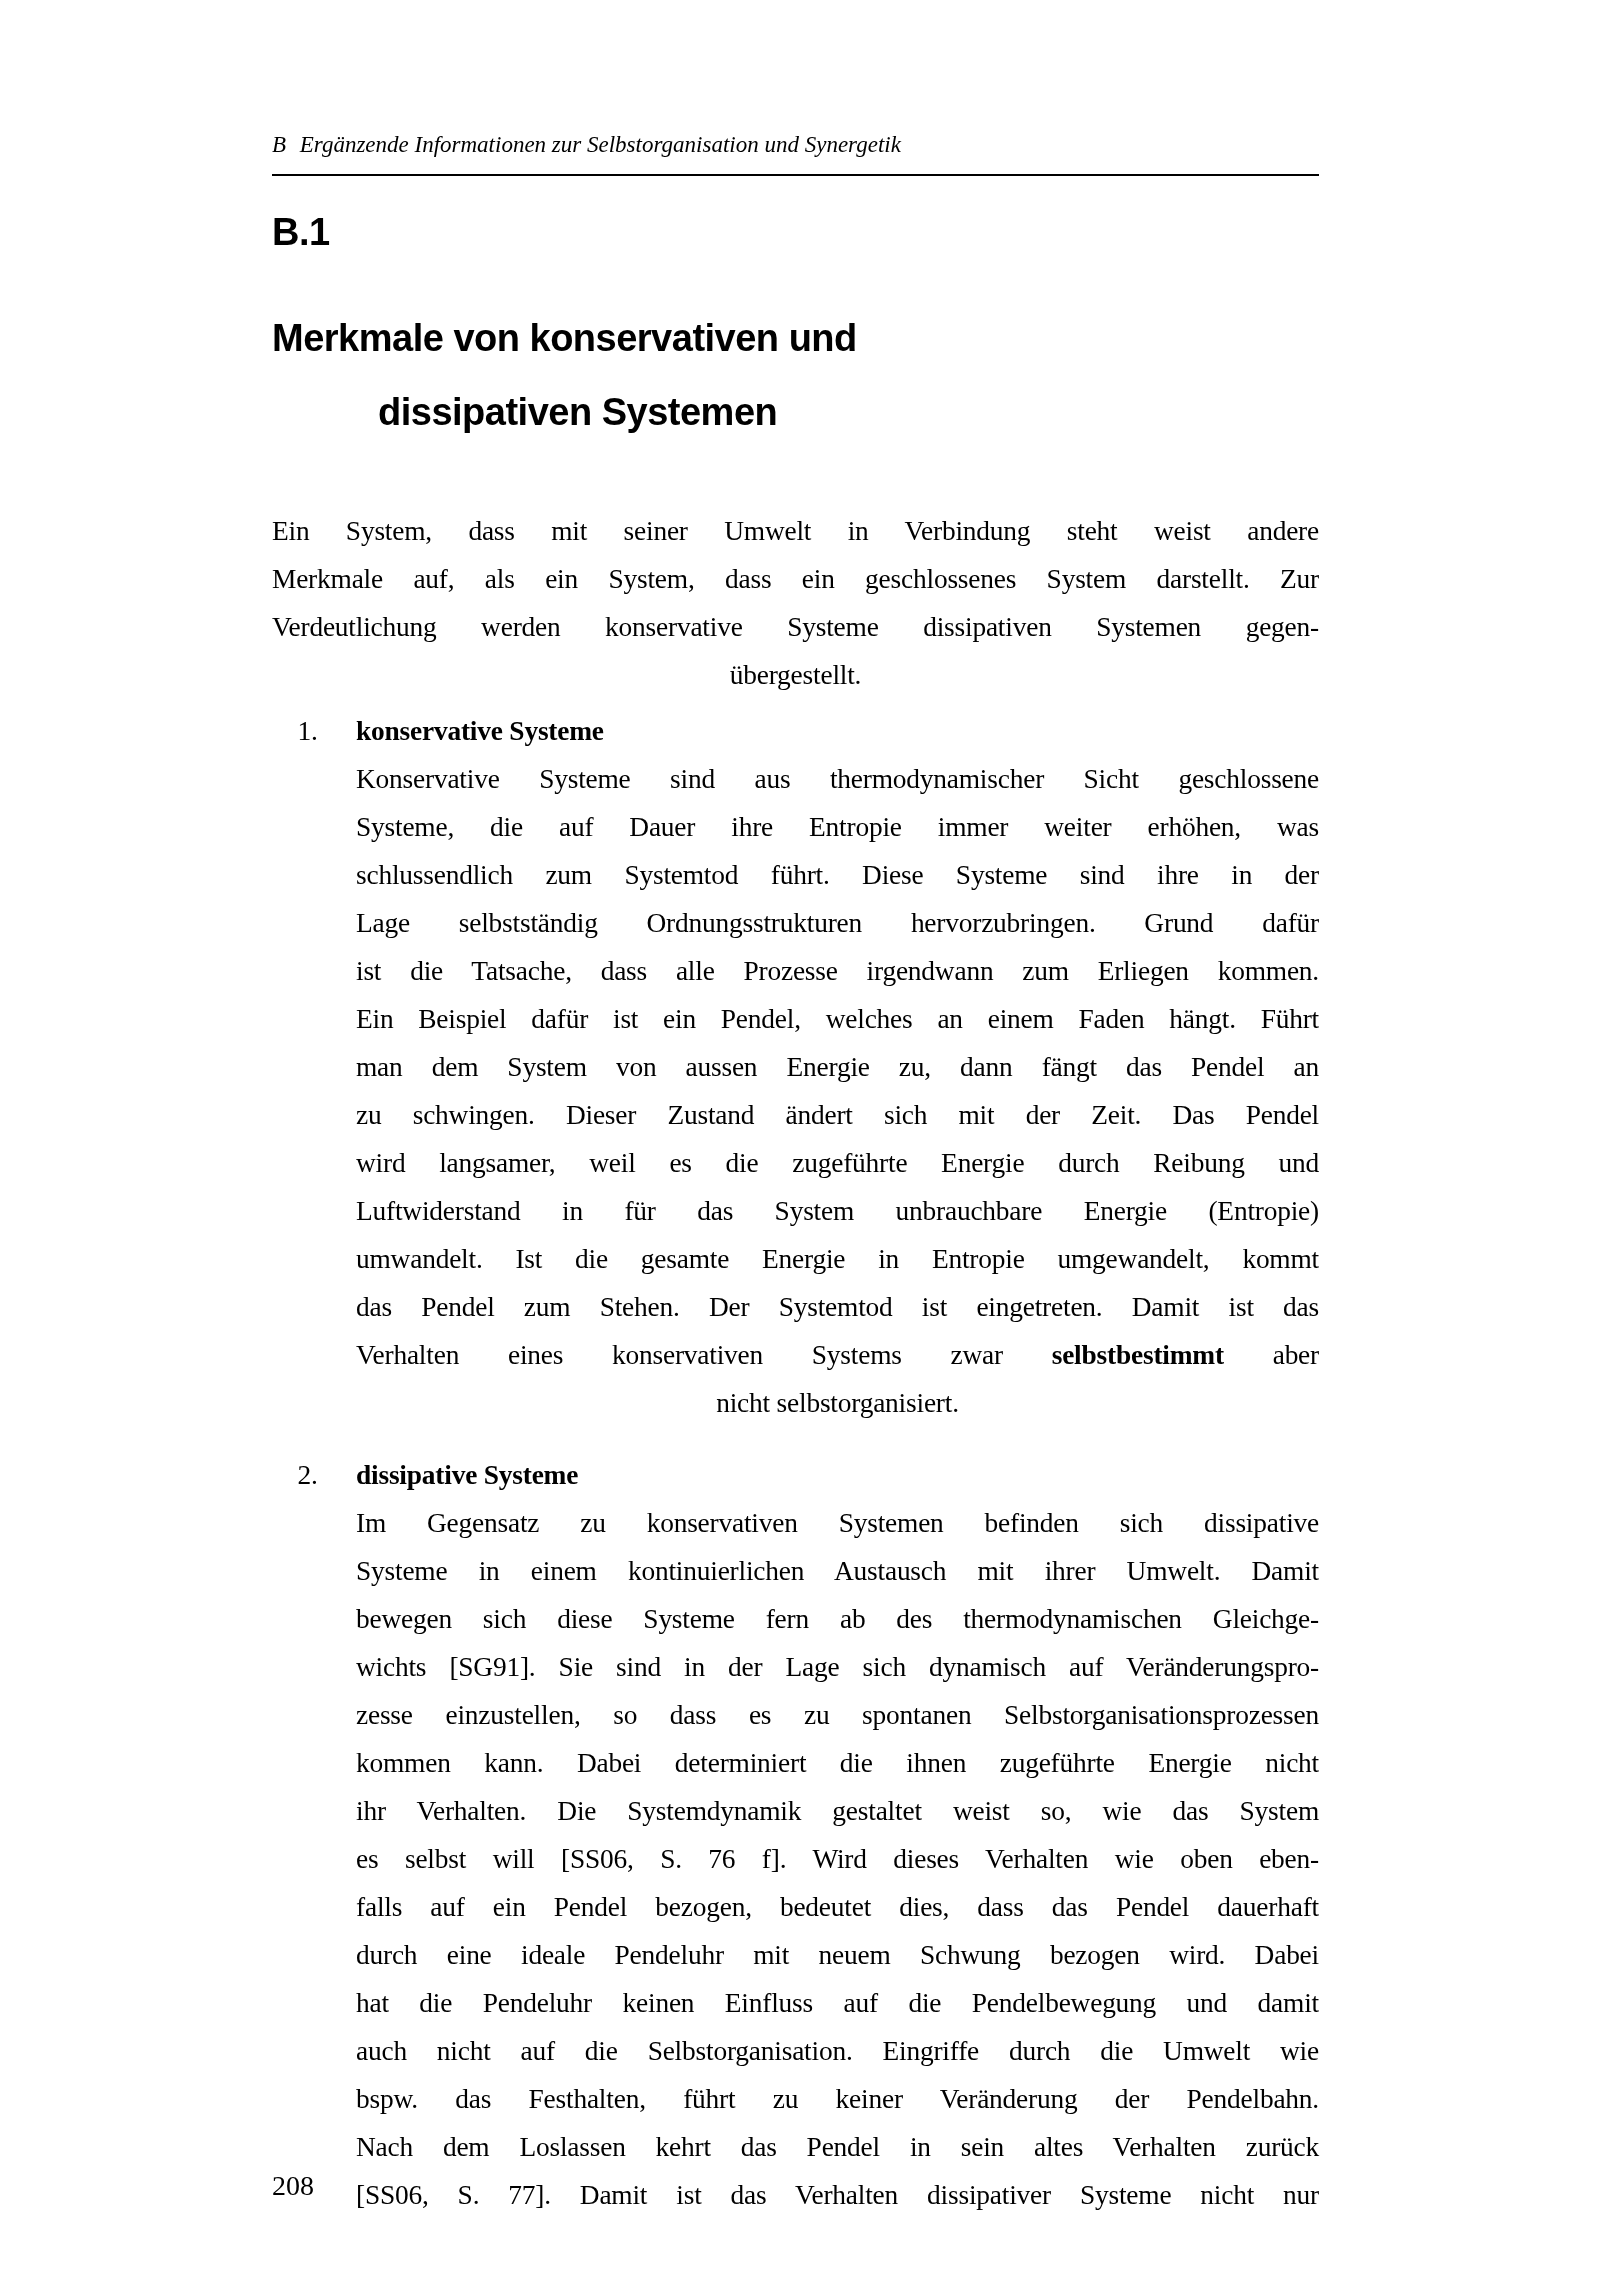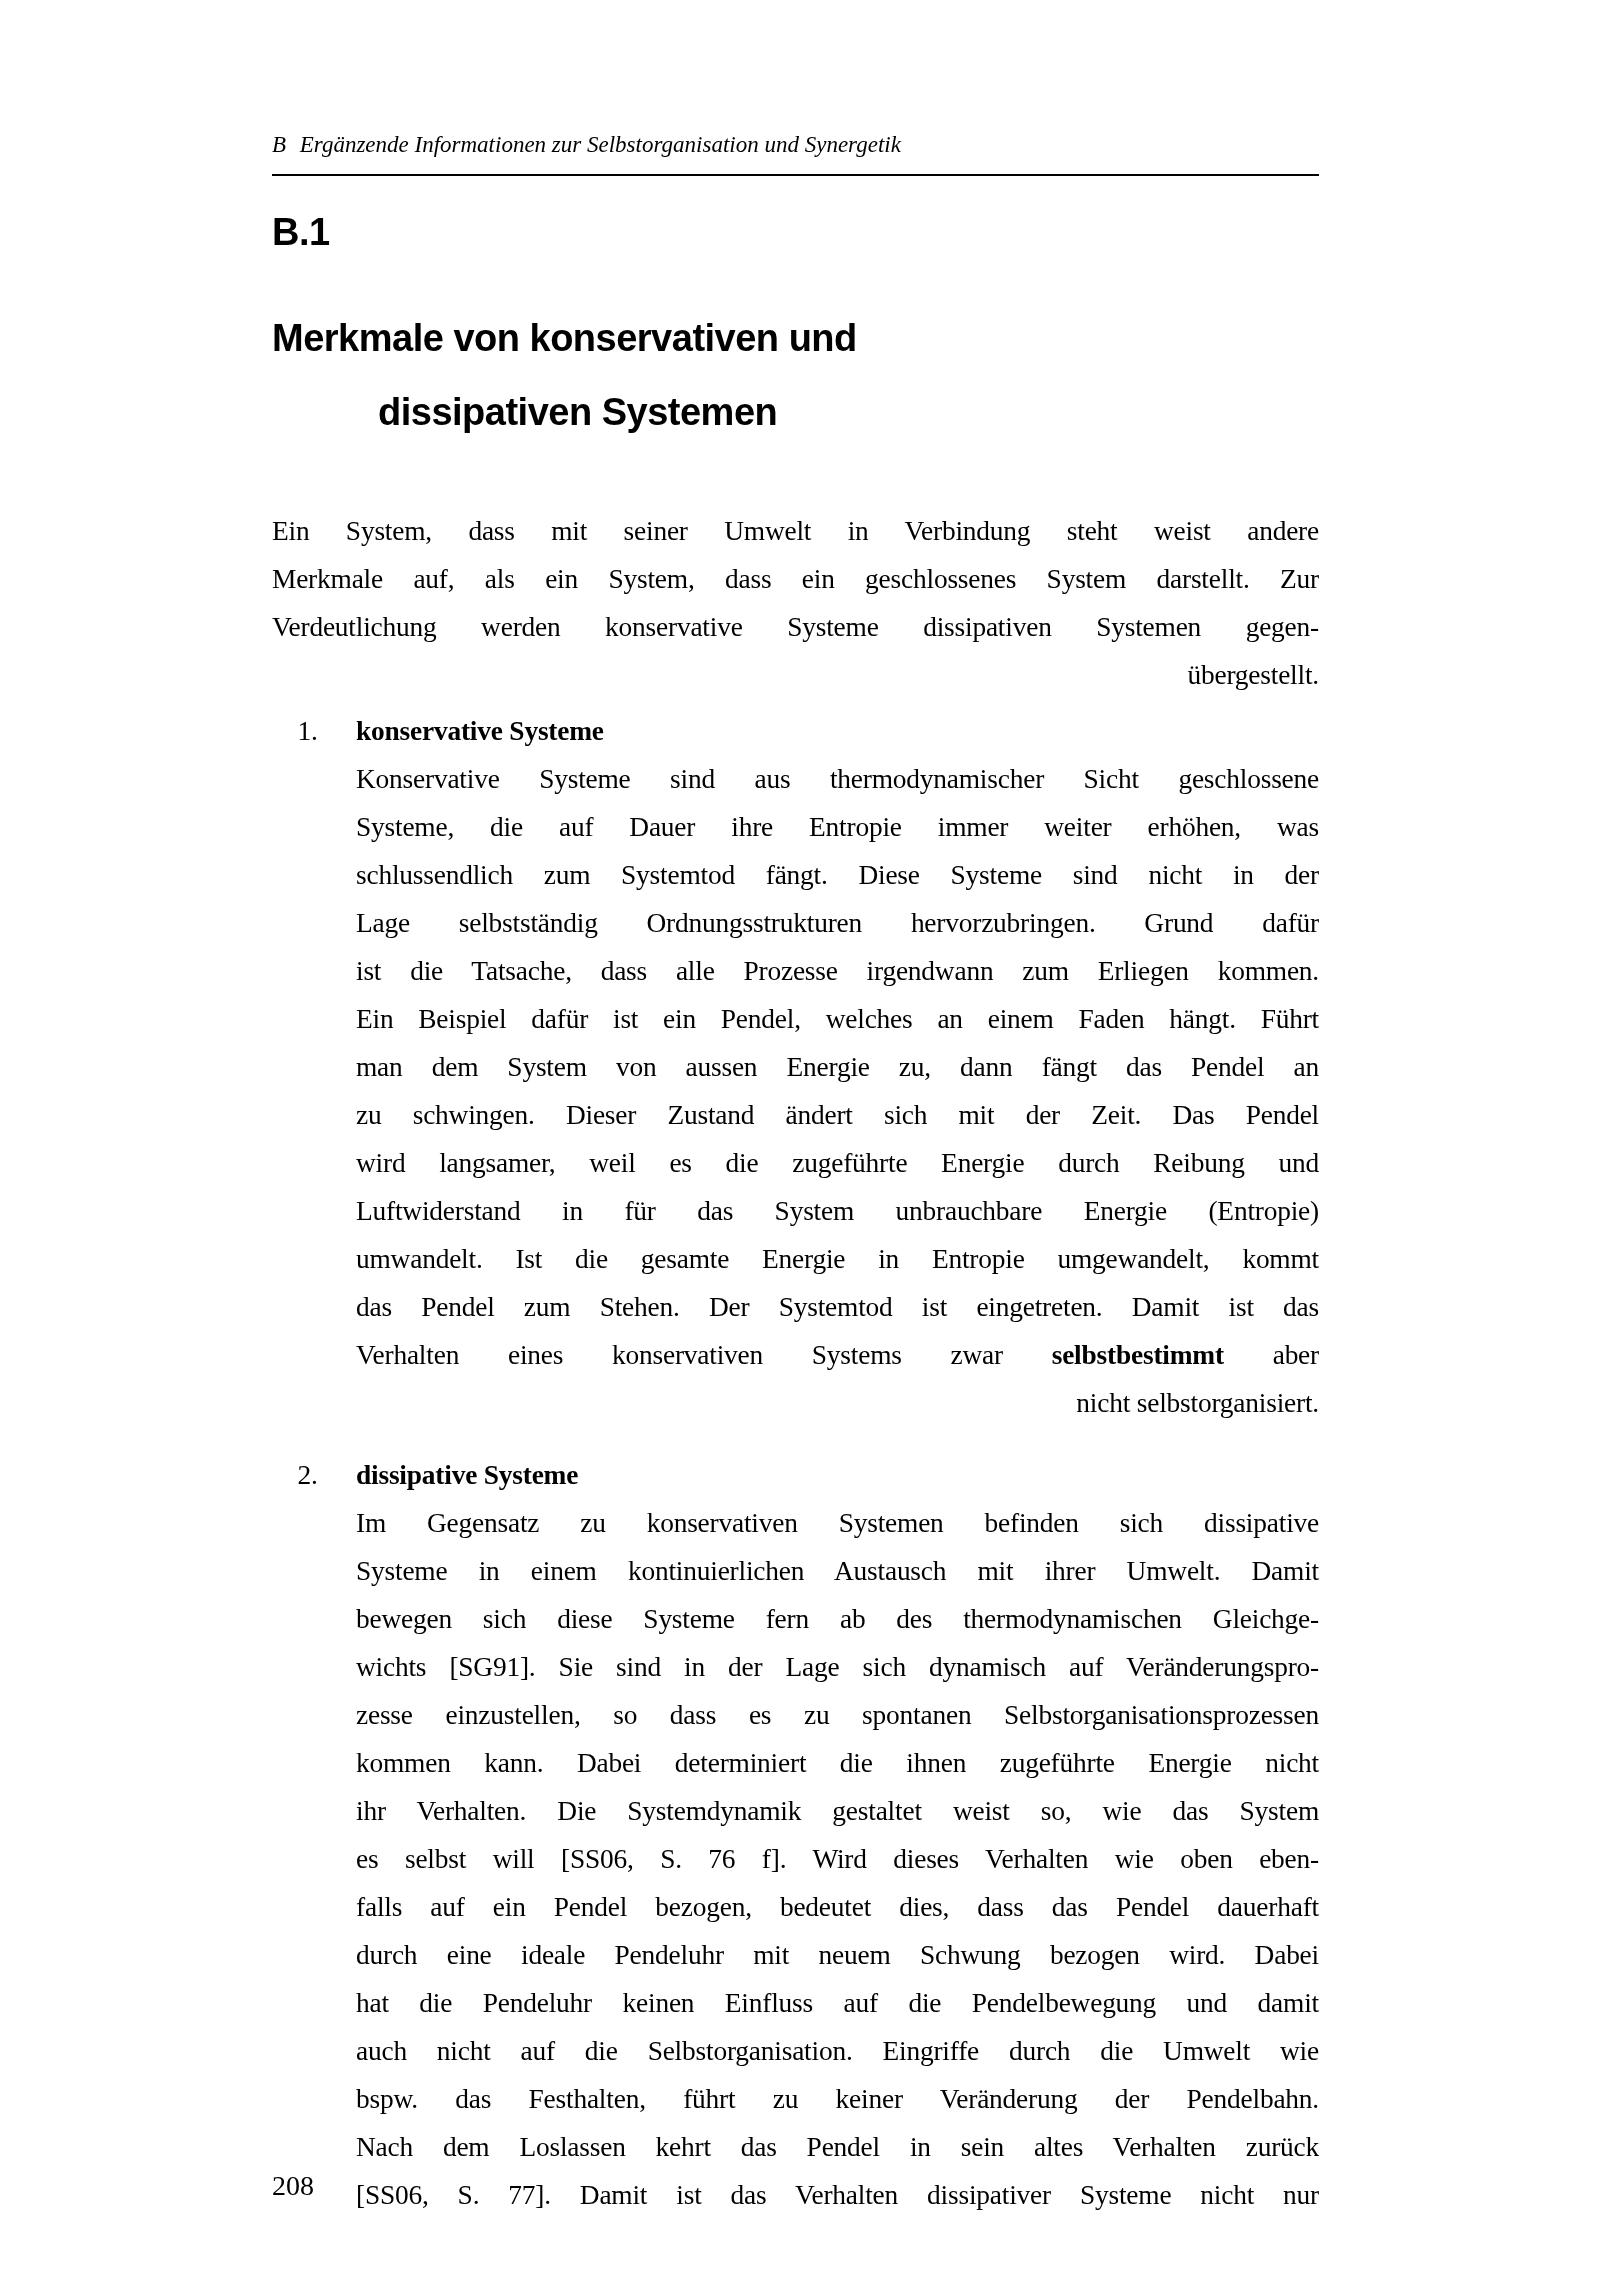--- a/index.html
+++ b/index.html
@@ -41,21 +41,21 @@
   .sec-heading .sec-num { width: 106px; flex: 0 0 106px; }
   .sec-heading .h-line2 { padding-left: 106px; }
   
   .bodytext {
     font-size: 27.4px;
     line-height: 48px;
     letter-spacing: -0.2px;
   }
   .intro { margin-top: 58px; }
   .jline { text-align: justify; text-align-last: justify; }
-  .lline { text-align: right; }
+  .lline { text-align: center; }
   
   .list-item {
     position: relative;
     padding-left: 84px;
   }
   .item-1 { margin-top: 7.8px; }
   .item-2 { margin-top: 23.5px; }
   .item-num {
     position: absolute;
     left: 25.5px;
@@ -100,21 +100,21 @@
       <div class="jline">Merkmale auf, als ein System, dass ein geschlossenes System darstellt. Zur</div>
       <div class="jline">Verdeutlichung werden konservative Systeme dissipativen Systemen gegen-</div>
       <div class="lline">übergestellt.</div>
     </div>
 
     <div class="bodytext list-item item-1">
       <span class="item-num">1.</span>
       <div class="item-label">konservative Systeme</div>
       <div class="jline">Konservative Systeme sind aus thermodynamischer Sicht geschlossene</div>
       <div class="jline">Systeme, die auf Dauer ihre Entropie immer weiter erhöhen, was</div>
-      <div class="jline">schlussendlich zum Systemtod fängt. Diese Systeme sind nicht in der</div>
+      <div class="jline">schlussendlich zum Systemtod führt. Diese Systeme sind ihre in der</div>
       <div class="jline">Lage selbstständig Ordnungsstrukturen hervorzubringen. Grund dafür</div>
       <div class="jline">ist die Tatsache, dass alle Prozesse irgendwann zum Erliegen kommen.</div>
       <div class="jline">Ein Beispiel dafür ist ein Pendel, welches an einem Faden hängt. Führt</div>
       <div class="jline">man dem System von aussen Energie zu, dann fängt das Pendel an</div>
       <div class="jline">zu schwingen. Dieser Zustand ändert sich mit der Zeit. Das Pendel</div>
       <div class="jline">wird langsamer, weil es die zugeführte Energie durch Reibung und</div>
       <div class="jline">Luftwiderstand in für das System unbrauchbare Energie (Entropie)</div>
       <div class="jline">umwandelt. Ist die gesamte Energie in Entropie umgewandelt, kommt</div>
       <div class="jline">das Pendel zum Stehen. Der Systemtod ist eingetreten. Damit ist das</div>
       <div class="jline"><span>Verhalten eines konservativen Systems zwar </span><span class="emph">selbstbestimmt</span><span> aber</span></div>

